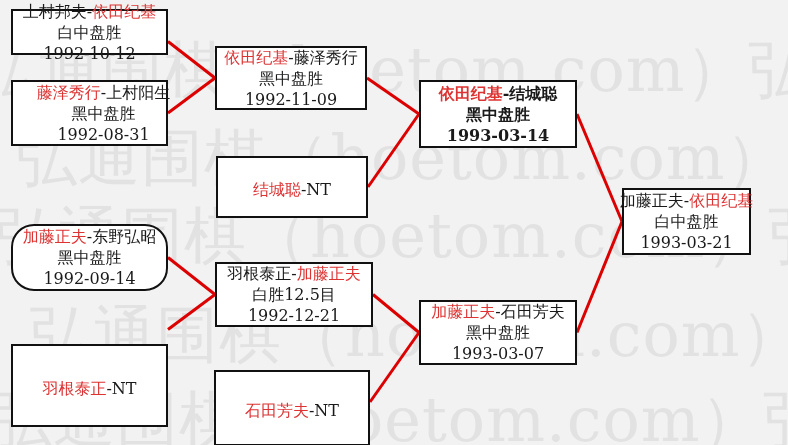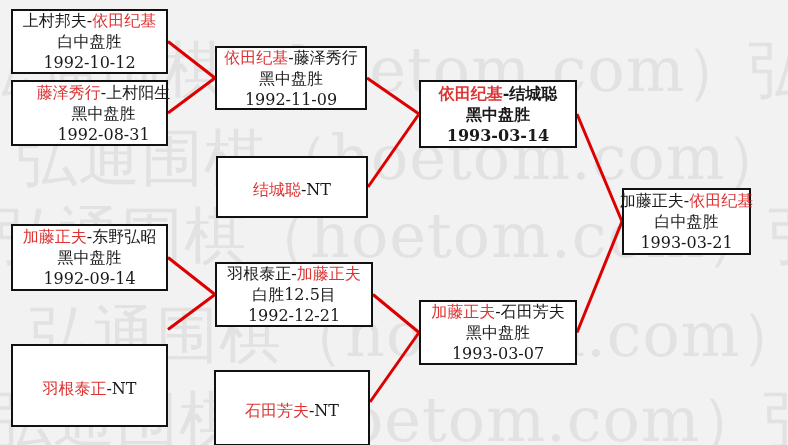--- a/index.html
+++ b/index.html
@@ -59,21 +59,21 @@
       <line x1="367" y1="78" x2="419" y2="114"></line>
       <line x1="368" y1="187" x2="419" y2="114"></line>
       <line x1="577" y1="114" x2="622" y2="221.5"></line>
       <line x1="168" y1="257.5" x2="215" y2="294.5"></line>
       <line x1="168" y1="329.5" x2="215" y2="294.5"></line>
       <line x1="373" y1="294.5" x2="419" y2="332.5"></line>
       <line x1="370" y1="402" x2="419" y2="332.5"></line>
       <line x1="577" y1="332.5" x2="622" y2="221.5"></line>
     </svg>
 
-<div class="match-box" style="left: 11px; top: 9px; width: 157px; height: 65px;">
+<div class="match-box" style="left: 11px; top: 9px; width: 157px; height: 46px;">
       <div><span class="">上村邦夫</span><span>-</span><span class="winner">依田纪基</span></div>
       <div>白中盘胜</div>
       <div>1992-10-12</div>
     </div>
     <div class="match-box" style="left: 11px; top: 80px; width: 157px; height: 66px; padding-left: 28px;">
       <div><span class="winner">藤泽秀行</span><span>-</span><span class="">上村阳生</span></div>
       <div>黑中盘胜</div>
       <div>1992-08-31</div>
     </div>
     <div class="match-box" style="left: 215px; top: 46px; width: 152px; height: 64px;">
@@ -82,21 +82,21 @@
       <div>1992-11-09</div>
     </div>
     <div class="match-box bye" style="left: 216px; top: 156px; width: 152px; height: 62px;">
       <div><span class="winner">结城聪</span><span>-</span><span class="">NT</span></div>
     </div>
     <div class="match-box" style="left: 419px; top: 80px; width: 158px; height: 68px; font-weight: bold;">
       <div><span class="winner">依田纪基</span><span>-</span><span class="">结城聪</span></div>
       <div>黑中盘胜</div>
       <div>1993-03-14</div>
     </div>
-    <div class="match-box" style="left: 11px; top: 224px; width: 157px; height: 67px;">
+    <div class="match-box" style="left: 11px; top: 224px; width: 157px; height: 67px; border-radius: 23px;">
       <div><span class="winner">加藤正夫</span><span>-</span><span class="">东野弘昭</span></div>
       <div>黑中盘胜</div>
       <div>1992-09-14</div>
     </div>
     <div class="match-box bye" style="left: 11px; top: 297px; width: 157px; height: 83px; margin-top: 47px;">
       <div><span class="winner">羽根泰正</span><span>-</span><span class="">NT</span></div>
     </div>
     <div class="match-box" style="left: 215px; top: 262px; width: 158px; height: 65px;">
       <div><span class="">羽根泰正</span><span>-</span><span class="winner">加藤正夫</span></div>
       <div>白胜12.5目</div>

